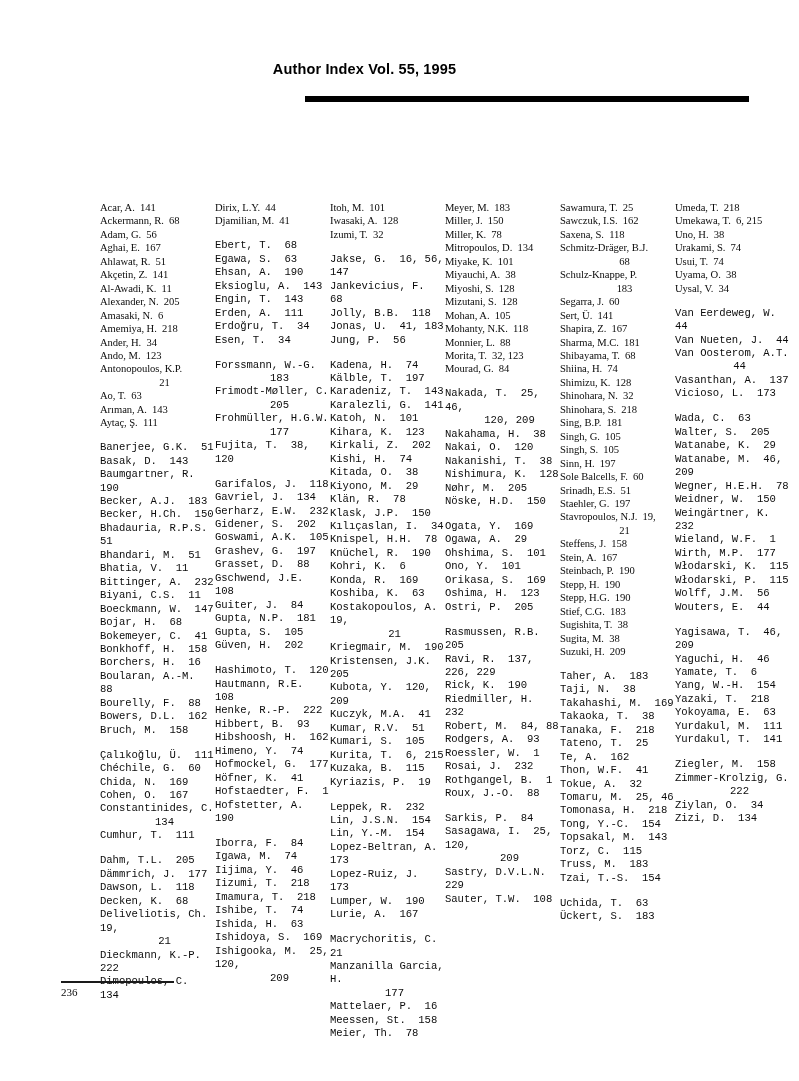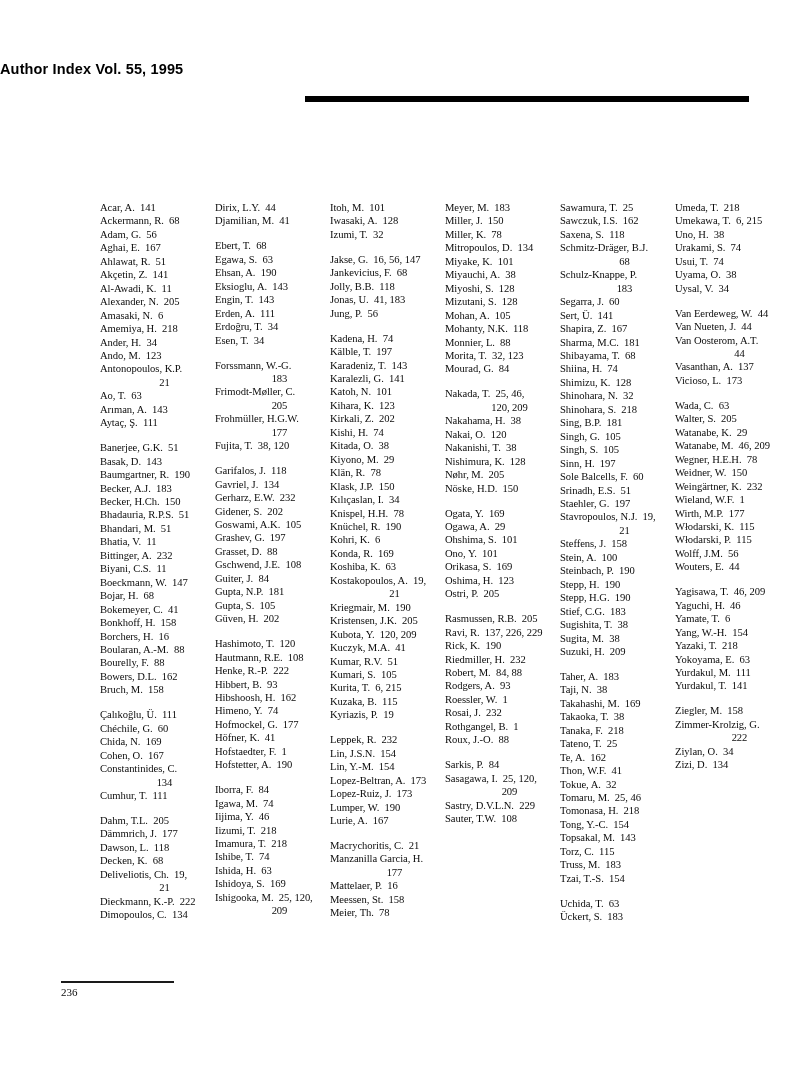--- a/index.html
+++ b/index.html
@@ -22,20 +22,21 @@
     width: 799px;
     height: 1081px;
   }
 
   
   .header {
     position: absolute;
     left: 0;
     top: 60px;
     width: 729px;
+    text-align: center;
   }
   .doc-title {
     font-family: "Liberation Sans", "DejaVu Sans", sans-serif;
     font-weight: bold;
     font-size: 14.5px;
     letter-spacing: 0.15px;
     color: #000000;
     margin: 0;
     padding: 0;
     display: inline-block;
@@ -62,21 +63,21 @@
   .index-col {
     width: 115px;
     margin-right: 0px;
     margin-left: 39px;
   }
   .index-col + .index-col { margin-left: 0px; }
 
   .col-inner { width: 115px; }
 
   .group { margin: 0; padding: 0; }
-  .group + .group { margin-top: 11.5px; }
+  .group + .group { margin-top: 11.5px; font-family: Liberation Mono, monospace; }
 
   .entry {
     font-size: 10.6px;
     line-height: 13.45px;
     white-space: pre-wrap;
     word-break: normal;
     margin: 0;
     padding: 0;
     letter-spacing: -0.05px;
   }
@@ -371,21 +372,21 @@
             <div class="entry">Shinohara, S.  218</div>
             <div class="entry">Sing, B.P.  181</div>
             <div class="entry">Singh, G.  105</div>
             <div class="entry">Singh, S.  105</div>
             <div class="entry">Sinn, H.  197</div>
             <div class="entry">Sole Balcells, F.  60</div>
             <div class="entry">Srinadh, E.S.  51</div>
             <div class="entry">Staehler, G.  197</div>
             <div class="entry">Stavropoulos, N.J.  19,<span class="cont">21</span></div>
             <div class="entry">Steffens, J.  158</div>
-            <div class="entry">Stein, A.  100</div>
+            <div class="entry">Stein, A.  167</div>
             <div class="entry">Steinbach, P.  190</div>
             <div class="entry">Stepp, H.  190</div>
             <div class="entry">Stepp, H.G.  190</div>
             <div class="entry">Stief, C.G.  183</div>
             <div class="entry">Sugishita, T.  38</div>
             <div class="entry">Sugita, M.  38</div>
             <div class="entry">Suzuki, H.  209</div>
           </div>
           <div class="group">
             <div class="entry">Taher, A.  183</div>

